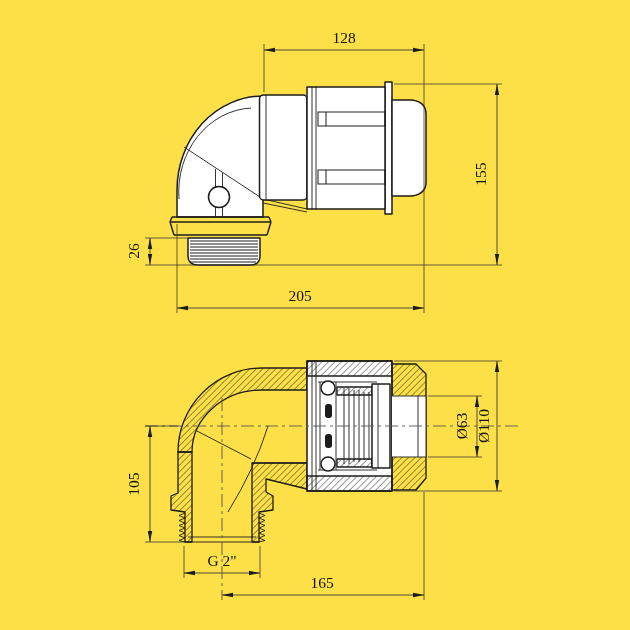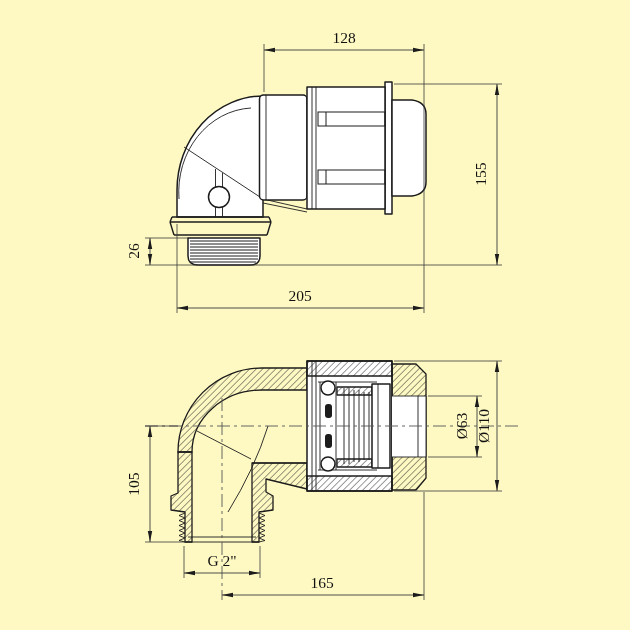--- a/index.html
+++ b/index.html
@@ -1,16 +1,16 @@
 <!DOCTYPE html>
 <html><head>
 <meta charset="utf-8">
 <style>
   html,body{margin:0;padding:0;background:#ffffff;}
-  .stage{position:relative;width:630px;height:630px;background:#fef9c3;overflow:hidden;
+  .stage{position:relative;width:630px;height:630px;background:#fde047;overflow:hidden;
          font-family:"Liberation Serif", serif;}
   svg{display:block;}
   .part{stroke:#1c1c1c;stroke-width:1.5;fill:#ffffff;stroke-linejoin:round;}
   .part-thin{stroke:#1c1c1c;stroke-width:0.9;fill:none;}
   .hatched{fill:url(#hatch);stroke:#1c1c1c;stroke-width:1.3;stroke-linejoin:round;}
   .dim{stroke:#3a3a3a;stroke-width:0.9;fill:none;}
   .ext{stroke:#3a3a3a;stroke-width:0.8;fill:none;}
   .cl{stroke:#555;stroke-width:0.9;fill:none;stroke-dasharray:13 4 3 4;}
   .arr{fill:#1c1c1c;stroke:none;}
   .dimtext{font-family:"Liberation Serif", serif;font-size:15.5px;fill:#111;}

